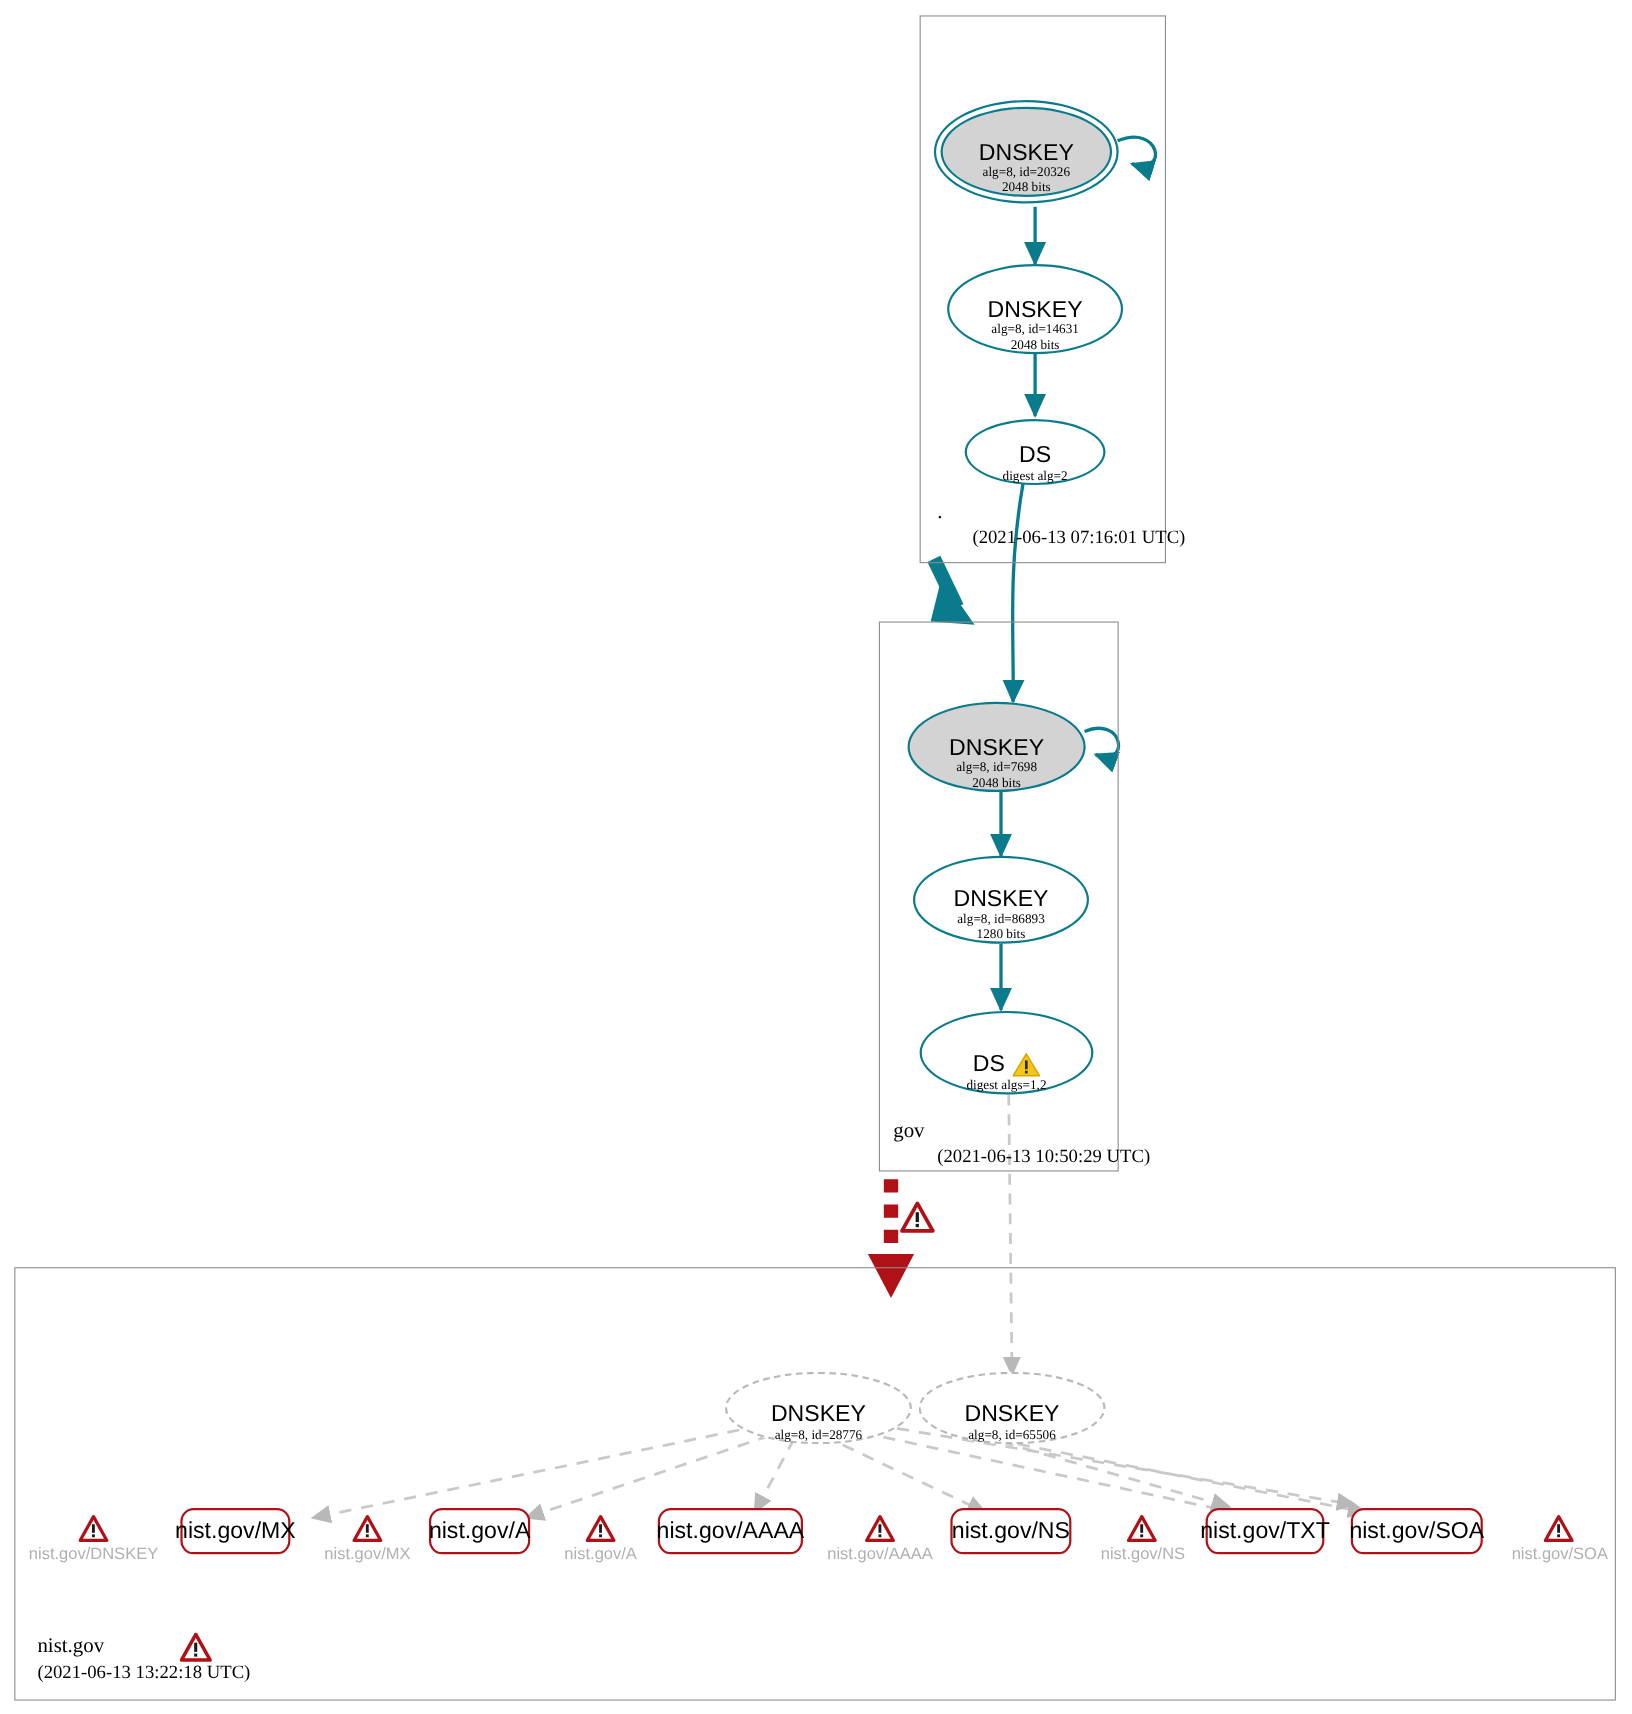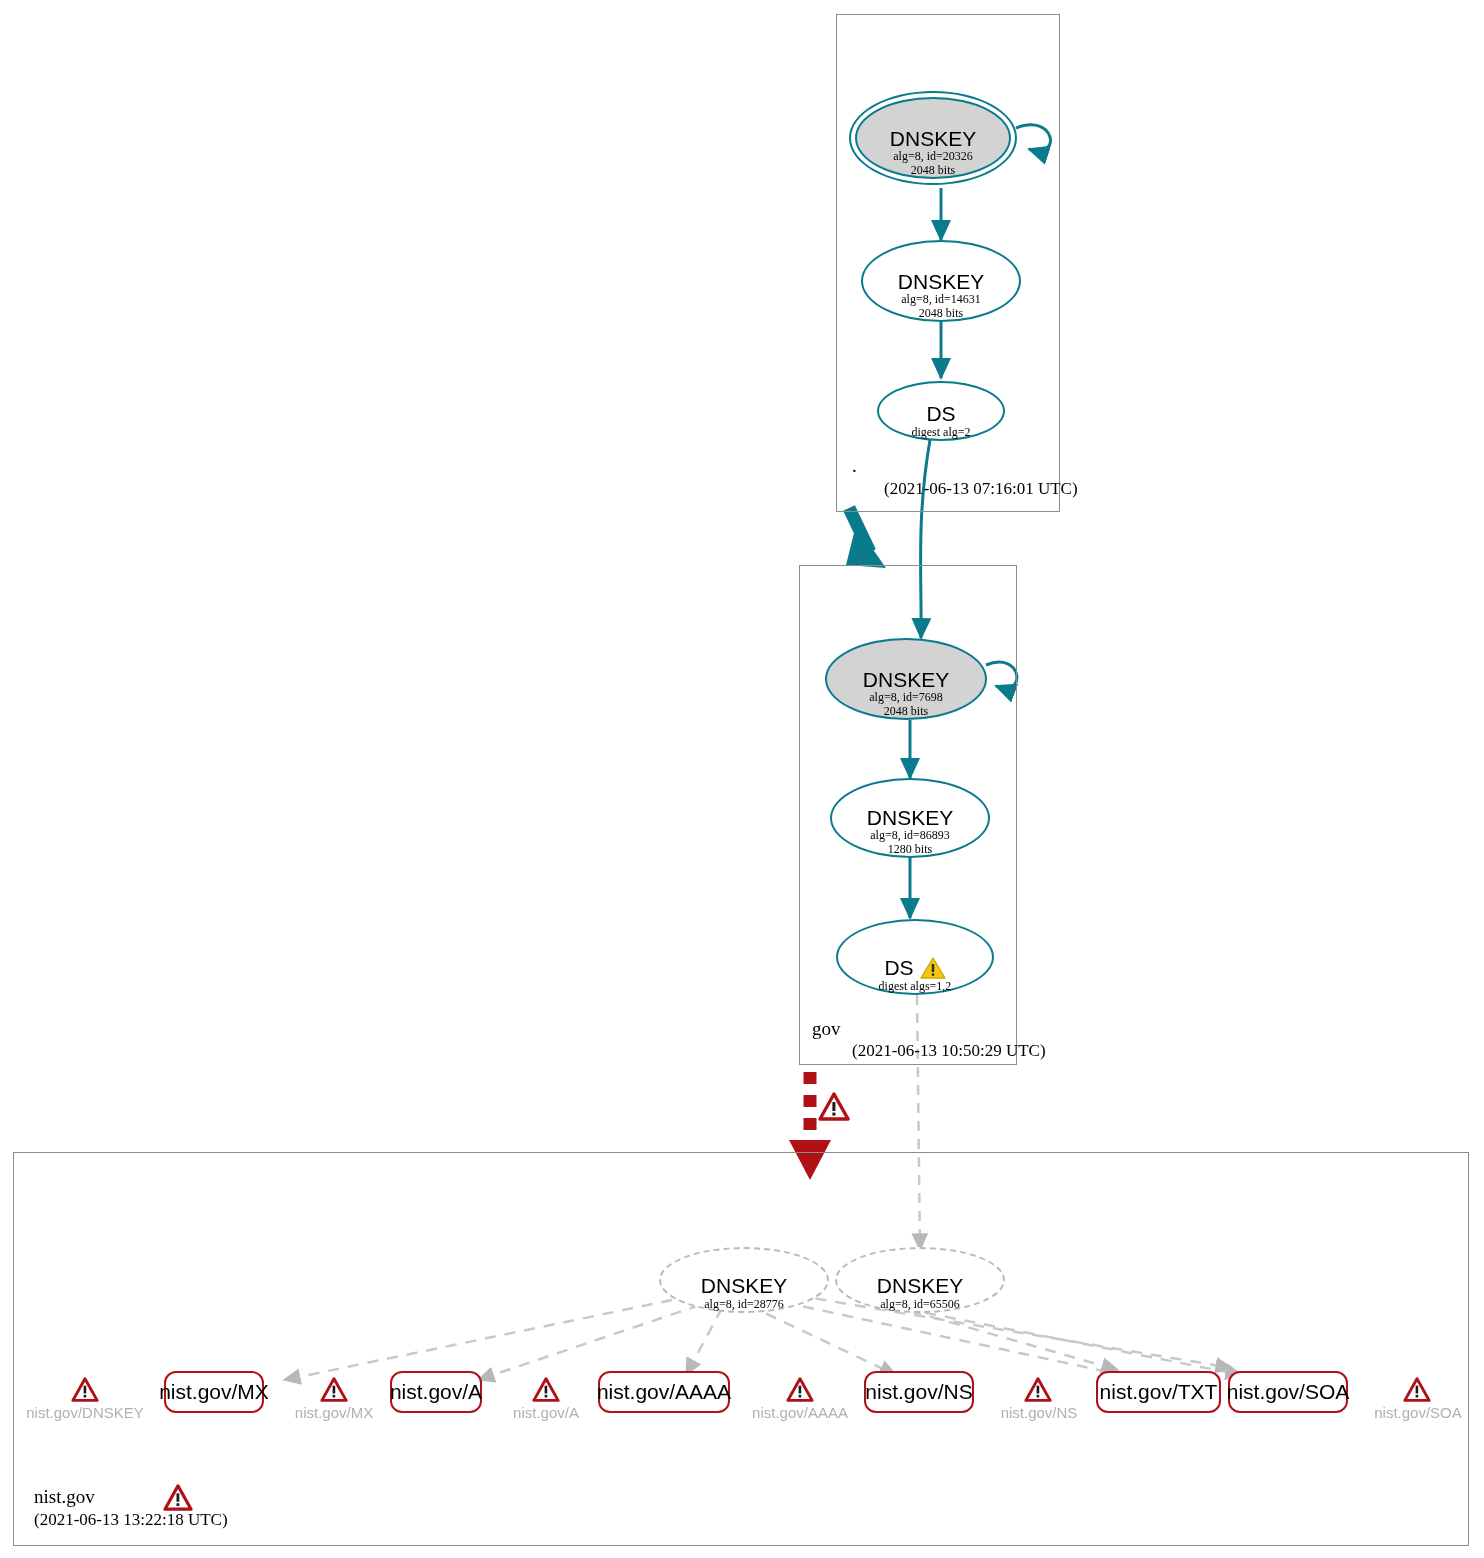--- a/index.html
+++ b/index.html
@@ -321,21 +321,21 @@
 
 <div class="err-icon" style="left:1024px; top:1377px;">
   <svg width="28" height="26" viewBox="0 0 32 30">
     <path d="M16 2 L30 27 L2 27 Z" fill="#ffffff" stroke="#b01116" stroke-width="3.4" stroke-linejoin="round"></path>
     <rect x="14.4" y="10" width="3" height="9" fill="#1a1a1a"></rect>
     <rect x="14.4" y="20.6" width="3" height="3" fill="#1a1a1a"></rect>
   </svg>
 </div>
 <div class="err-label" style="left:996px; top:1404px; width:86px;">nist.gov/NS</div>
 
-<div class="rr-box" style="left:1096px; top:1371px; width:125px; height:42px;">nist.gov/TXT</div>
+<div class="rr-box" style="left:1096px; top:1371px; width:108px; height:42px;">nist.gov/TXT</div>
 
 <div class="rr-box" style="left:1228px; top:1371px; width:120px; height:42px;">nist.gov/SOA</div>
 
 <div class="err-icon" style="left:1403px; top:1377px;">
   <svg width="28" height="26" viewBox="0 0 32 30">
     <path d="M16 2 L30 27 L2 27 Z" fill="#ffffff" stroke="#b01116" stroke-width="3.4" stroke-linejoin="round"></path>
     <rect x="14.4" y="10" width="3" height="9" fill="#1a1a1a"></rect>
     <rect x="14.4" y="20.6" width="3" height="3" fill="#1a1a1a"></rect>
   </svg>
 </div>

